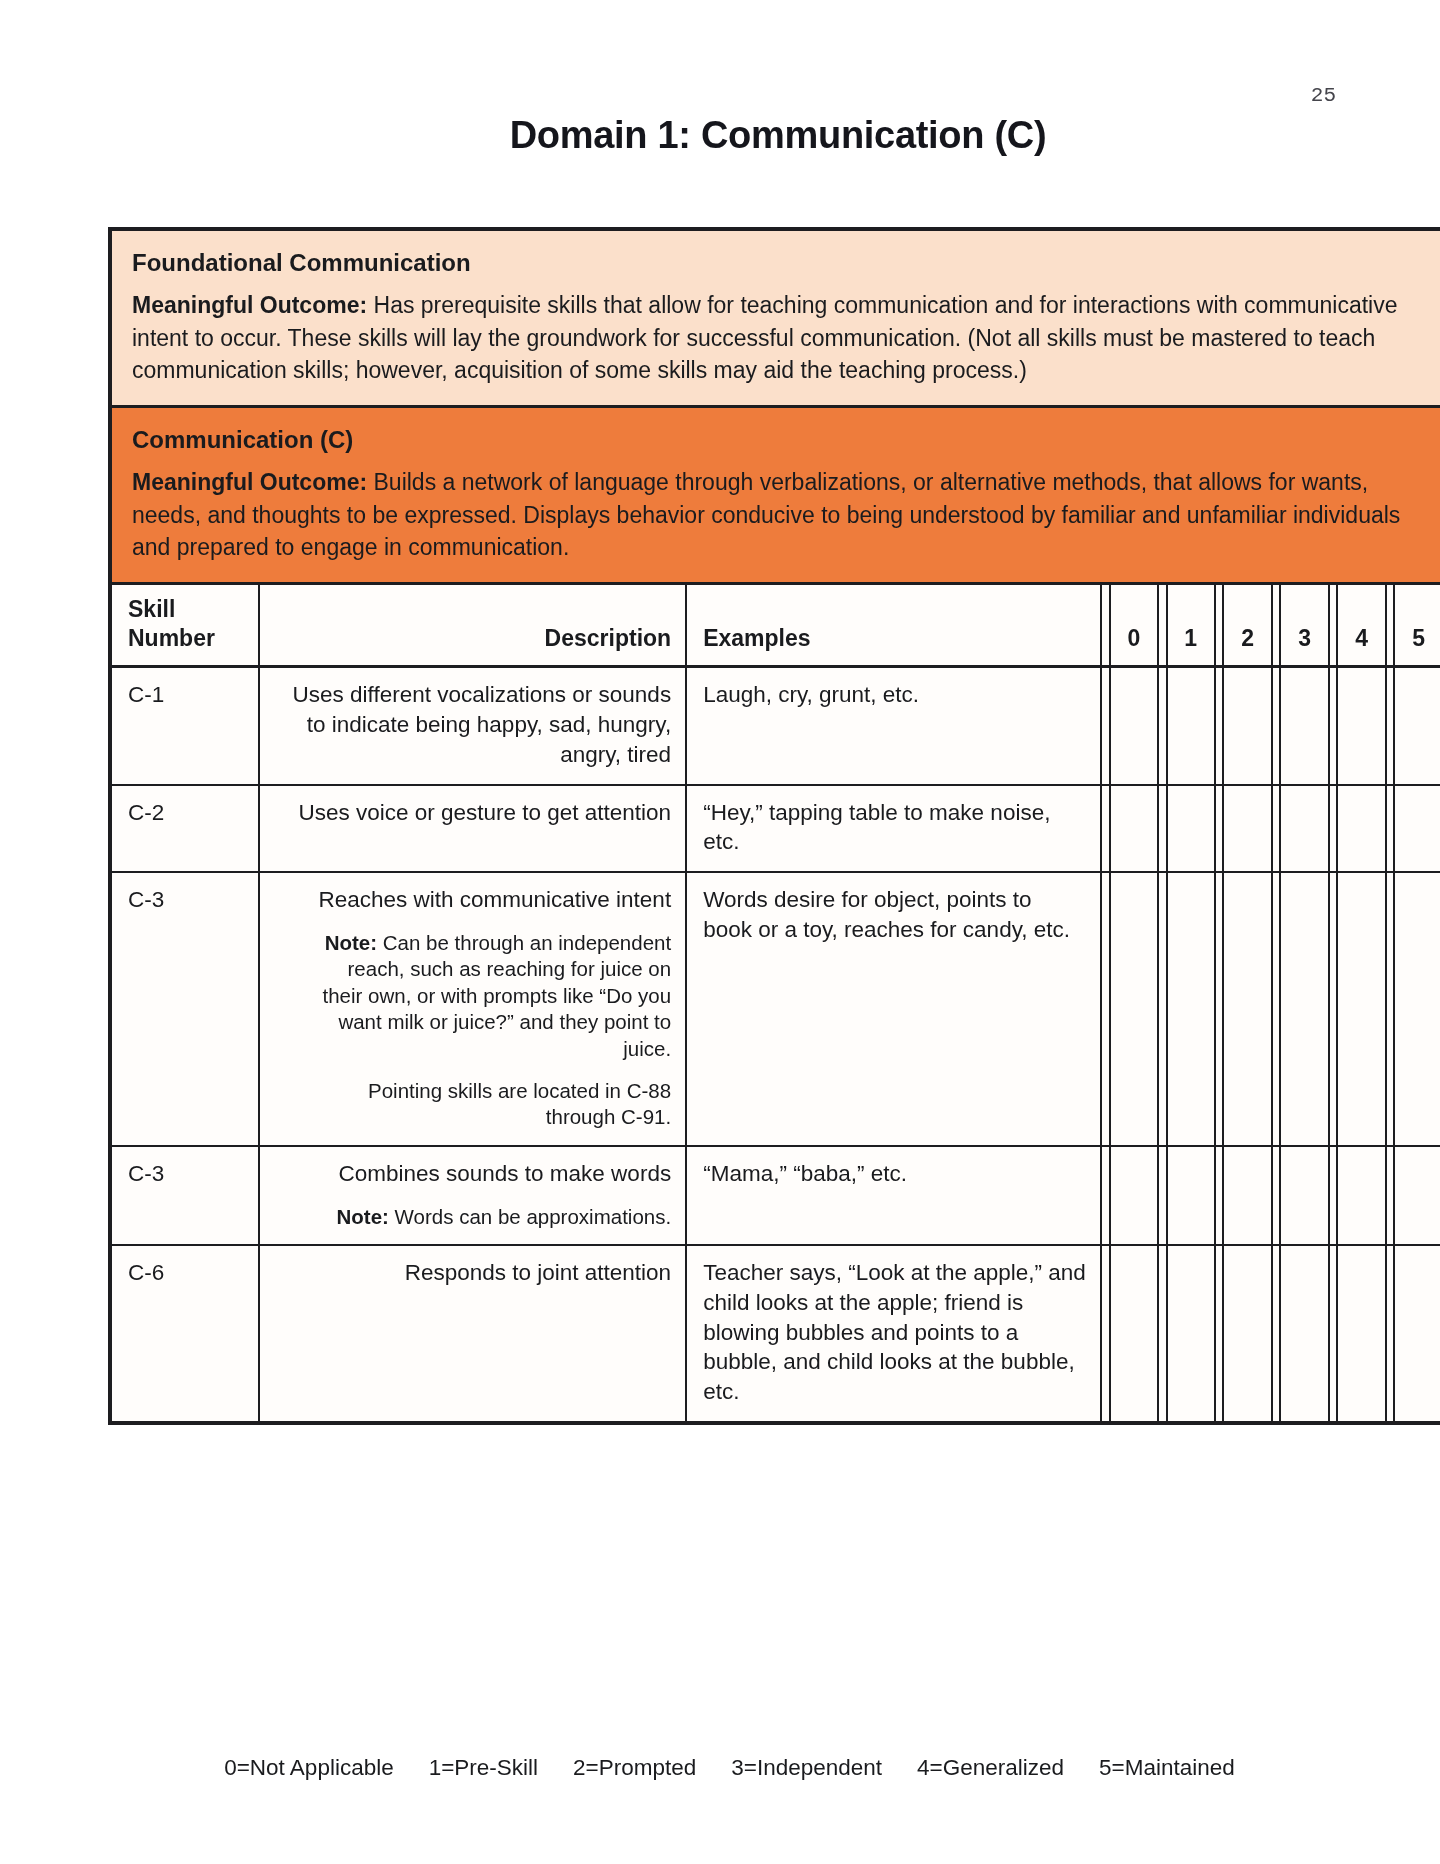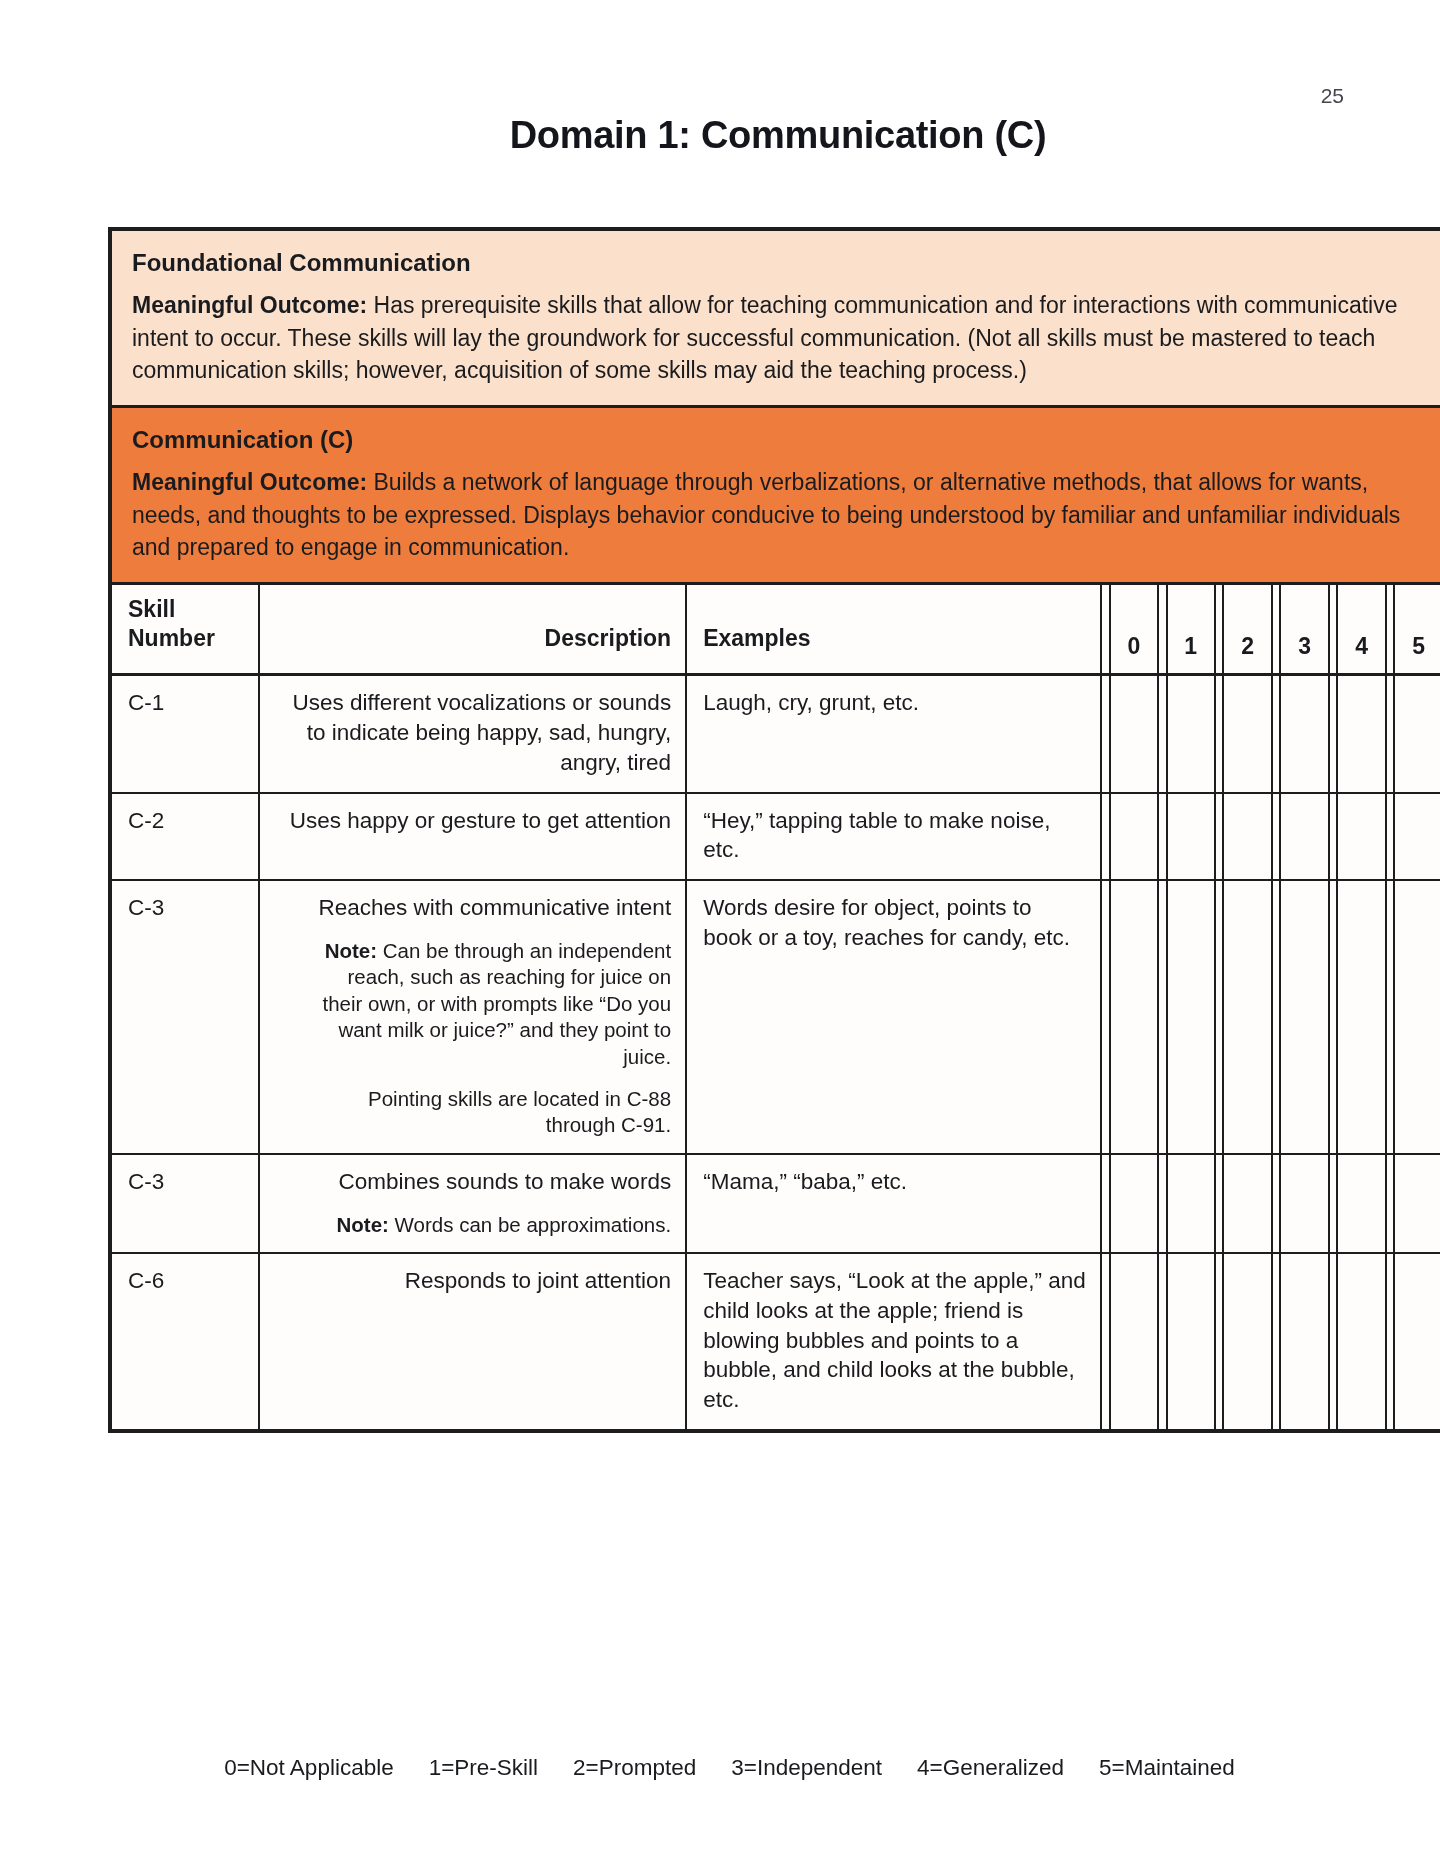--- a/index.html
+++ b/index.html
@@ -16,23 +16,24 @@
     width:1440px;
     height:1864px;
     background:#ffffff;
     font-family:"Liberation Sans", sans-serif;
     color:var(--ink);
     overflow:hidden;
   }
   .page-number{
     position:absolute;
     top:84px;
-    right:96px;
+    right:104px;
     font-size:21px;
     color:#45454c;
+    font-family:Liberation Mono, monospace;
   }
   .content{
     position:absolute;
     left:108px;
     top:0;
     width:1340px;
   }
   .doc-title{
     margin:114px 0 0 0;
     text-align:center;
@@ -76,21 +77,21 @@
   }
   table.skills th, table.skills td{
     border-bottom:2px solid var(--line);
     font-size:22.5px;
     overflow:hidden;
   }
   table.skills thead th{
     vertical-align:bottom;
     text-align:left;
     font-size:23px;
-    padding:10px 14px 21px 16px;
+    padding:10px 14px 13px 16px;
     border-bottom-width:3px;
     line-height:1.25;
   }
   table.skills tbody td{
     vertical-align:top;
     padding:12px 14px 14px 16px;
     line-height:1.32;
   }
   table.skills .c-skill{border-right:2px solid var(--line);}
   table.skills .c-desc{border-right:2px solid var(--line);text-align:right;}
@@ -198,21 +199,21 @@
               <td class="gap"></td>
               <td class="c-score"></td>
               <td class="gap"></td>
               <td class="c-score"></td>
               <td class="gap"></td>
               <td class="c-score"></td>
             </tr>
             <tr>
               <td class="c-skill">C-2</td>
               <td class="c-desc">
-                <p>Uses happy or gesture to get attention</p>
+                <p>Uses voice or gesture to get attention</p>
               </td>
               <td class="c-ex">
                 <p>“Hey,” tapping table to make noise, etc.</p>
               </td>
               <td class="gap"></td>
               <td class="c-score"></td>
               <td class="gap"></td>
               <td class="c-score"></td>
               <td class="gap"></td>
               <td class="c-score"></td>

